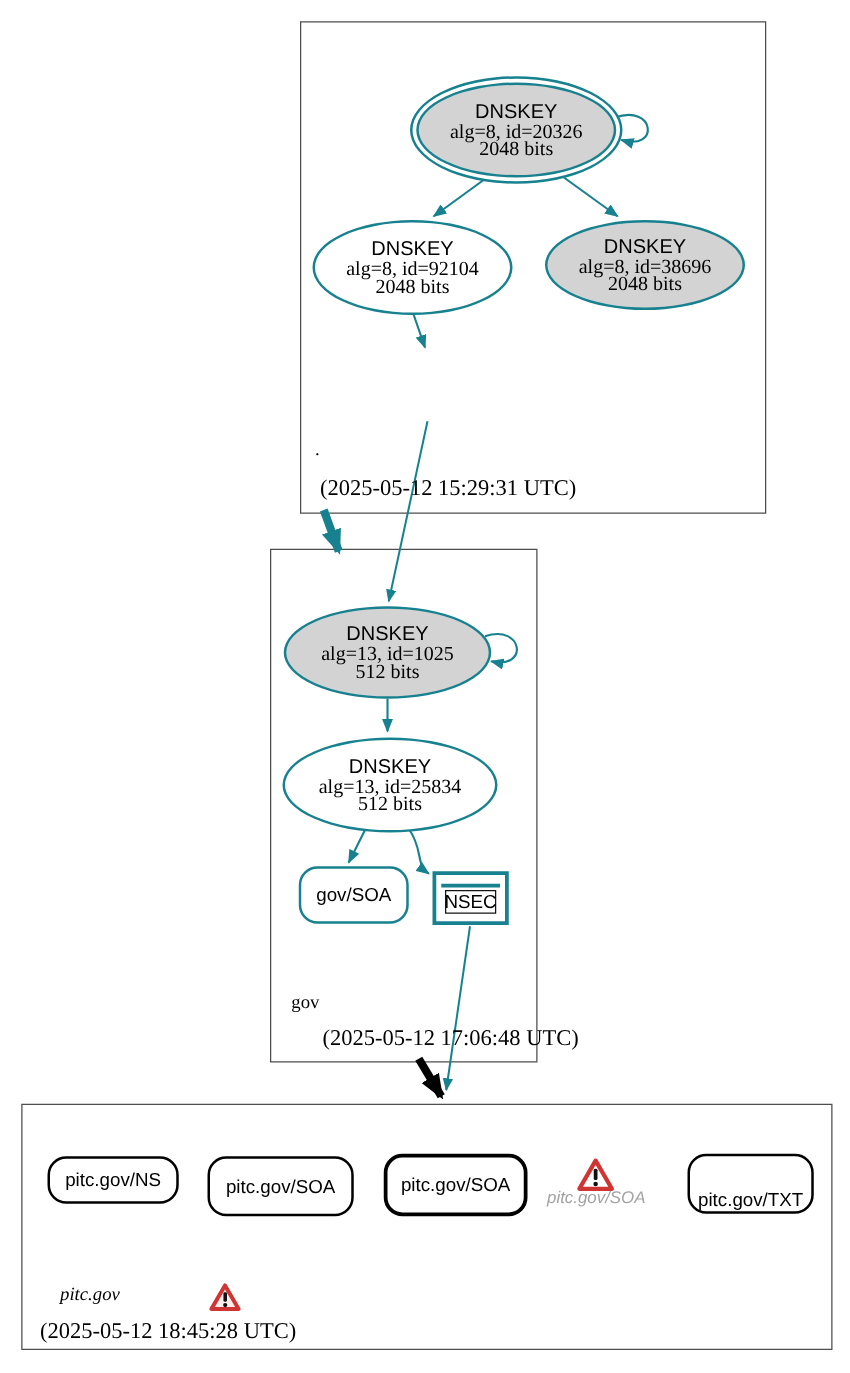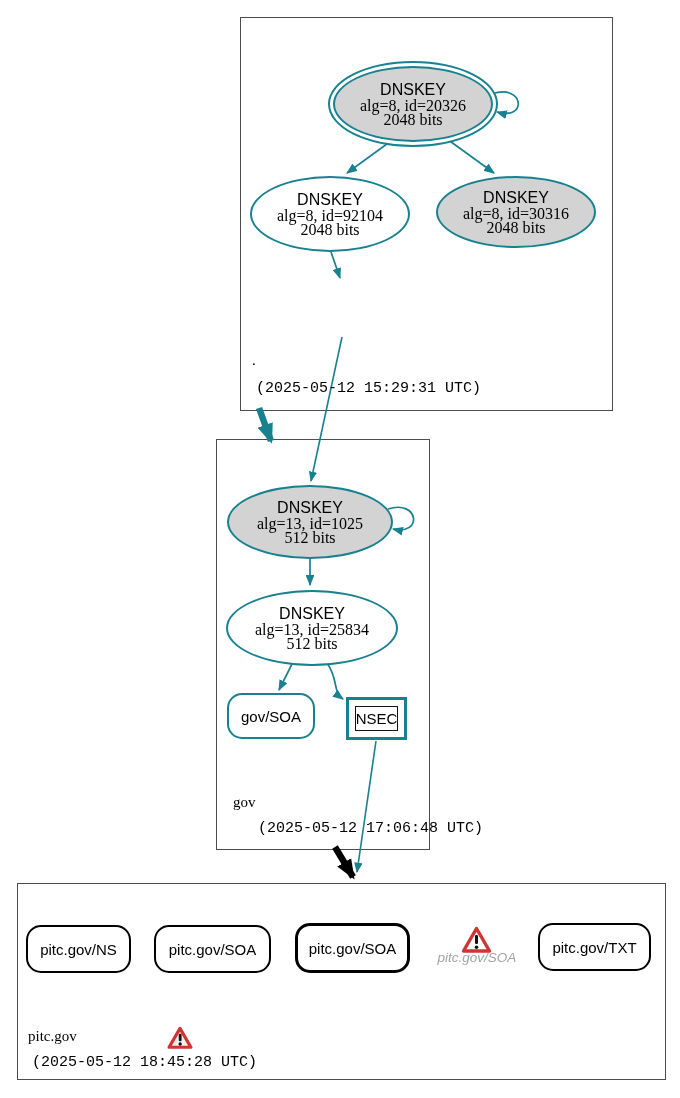--- a/index.html
+++ b/index.html
@@ -19,30 +19,30 @@
         justify-content:center;text-align:center;}
   .ellipse{border:2px solid var(--teal);border-radius:50%;background:#fff;
            flex-direction:column;}
   .ellipse.gray{background:var(--gray-fill);}
   .ellipse-outer{border:2px solid var(--teal);border-radius:50%;background:#fff;}
   .ellipse-inner{position:absolute;left:3px;top:3px;right:3px;bottom:3px;border:2px solid var(--teal);
                  border-radius:50%;background:var(--gray-fill);display:flex;flex-direction:column;
                  align-items:center;justify-content:center;text-align:center;}
   .ntitle{font-size:16px;line-height:18px;color:#000;}
   .ndetail{font-family:"Liberation Serif",serif;font-size:16px;line-height:14.5px;color:#000;}
-  .rrect{border:2px solid #000;border-radius:15px;background:#fff;font-size:15px;color:#000;}
+  .rrect{border:2px solid #000;border-radius:15px;background:#fff;font-size:15px;color:#000;margin-left:12px;}
   .rrect.teal{border-color:var(--teal);}
   .rrect.thick{border-width:3px;}
-  .nsec{flex-direction:row;border:3px solid var(--teal);background:#fff;align-items:stretch;
+  .nsec{flex-direction:column;border:3px solid var(--teal);background:#fff;align-items:stretch;
         padding:4px;}
   .nsec-toprow{height:7px;border-bottom:3px solid var(--teal);background:#fff;}
   .nsec-cell{flex:1;margin:2px 3px 2px 3px;border:1px solid #141414;display:flex;align-items:center;
              justify-content:center;font-size:15px;color:#000;}
   .zlabel{position:absolute;z-index:3;font-family:"Liberation Serif",serif;font-size:15px;color:#000;}
-  .zts{position:absolute;z-index:3;font-family:Liberation Mono, monospace;font-size:15px;color:#000;white-space:nowrap;}
+  .zts{position:absolute;z-index:3;font-family:Liberation Serif, serif;font-size:18px;color:#000;white-space:nowrap;}
   .warn{position:absolute;z-index:4;}
   .warn-label{position:absolute;z-index:3;font-style:italic;color:var(--muted-text);
               font-size:13.5px;text-align:center;}
 </style>
 </head>
 <body>
 
 <div class="canvas">
 
   <div class="zonebox" style="left:240px;top:17px;width:371px;height:392px;"></div>
@@ -84,21 +84,21 @@
   </div>
 
   <div class="node ellipse" style="left:250px;top:176px;width:160px;height:76px;">
     <span class="ntitle">DNSKEY</span>
     <span class="ndetail">alg=8, id=92104</span>
     <span class="ndetail">2048 bits</span>
   </div>
 
   <div class="node ellipse gray" style="left:436px;top:176px;width:160px;height:72px;">
     <span class="ntitle">DNSKEY</span>
-    <span class="ndetail">alg=8, id=30316</span>
+    <span class="ndetail">alg=8, id=38696</span>
     <span class="ndetail">2048 bits</span>
   </div>
 
 
   <span class="zlabel" style="left:252px;top:352px;">.</span>
   <span class="zts" style="left:256px;top:380px;">(2025-05-12 15:29:31 UTC)</span>
 
   <div class="node ellipse gray" style="left:227px;top:485px;width:166px;height:74px;">
     <span class="ntitle">DNSKEY</span>
     <span class="ndetail">alg=13, id=1025</span>
@@ -118,44 +118,44 @@
   <div class="node nsec" style="left:346px;top:697px;width:61px;height:43px;">
     <div class="nsec-toprow"></div>
     <div class="nsec-cell">
       <span>NSEC</span>
     </div>
   </div>
 
   <span class="zlabel" style="left:233px;top:794px;">gov</span>
   <span class="zts" style="left:233px;top:820px;margin-left:25px;">(2025-05-12 17:06:48 UTC)</span>
 
-  <div class="node rrect" style="left:26px;top:925px;width:105px;height:48px;">
+  <div class="node rrect" style="left:26px;top:925px;width:105px;height:38px;">
     <span>pitc.gov/NS</span>
   </div>
 
   <div class="node rrect" style="left:154px;top:925px;width:117px;height:48px;">
     <span>pitc.gov/SOA</span>
   </div>
 
   <div class="node rrect thick" style="left:295px;top:923px;width:115px;height:50px;">
     <span>pitc.gov/SOA</span>
   </div>
 
   <svg class="warn" style="left:461px;top:926px;" width="31" height="28" viewBox="0 0 31 28">
     <path d="M15.5 2.5 L28.5 25 L2.5 25 Z" fill="#fff" stroke="var(--warning-red,#ce3533)" stroke-width="3.4" stroke-linejoin="round"></path>
     <rect x="14" y="9" width="3" height="9" rx="1.2" fill="#111"></rect>
     <circle cx="15.5" cy="21.2" r="1.8" fill="#111"></circle>
   </svg>
   <span class="warn-label" style="left:427px;top:950px;width:100px;">pitc.gov/SOA</span>
 
-  <div class="node rrect" style="left:538px;top:923px;width:113px;height:48px;">
+  <div class="node rrect" style="left:538px;top:923px;width:101px;height:48px;align-items:flex-end;">
     <span>pitc.gov/TXT</span>
   </div>
 
-  <span class="zlabel" style="left:28px;top:1028px;">pitc.gov</span>
+  <span class="zlabel" style="left:48px;top:1028px;font-style:italic;">pitc.gov</span>
   <svg class="warn" style="left:167px;top:1026px;" width="26" height="24" viewBox="0 0 31 28">
     <path d="M15.5 2.5 L28.5 25 L2.5 25 Z" fill="#fdecec" stroke="var(--warning-red,#ce3533)" stroke-width="3.8" stroke-linejoin="round"></path>
     <rect x="14" y="9" width="3.4" height="9" rx="1.3" fill="#111"></rect>
     <circle cx="15.7" cy="21.2" r="2" fill="#111"></circle>
   </svg>
   <span class="zts" style="left:32px;top:1054px;">(2025-05-12 18:45:28 UTC)</span>
 
 </div>
 
 </body></html>

